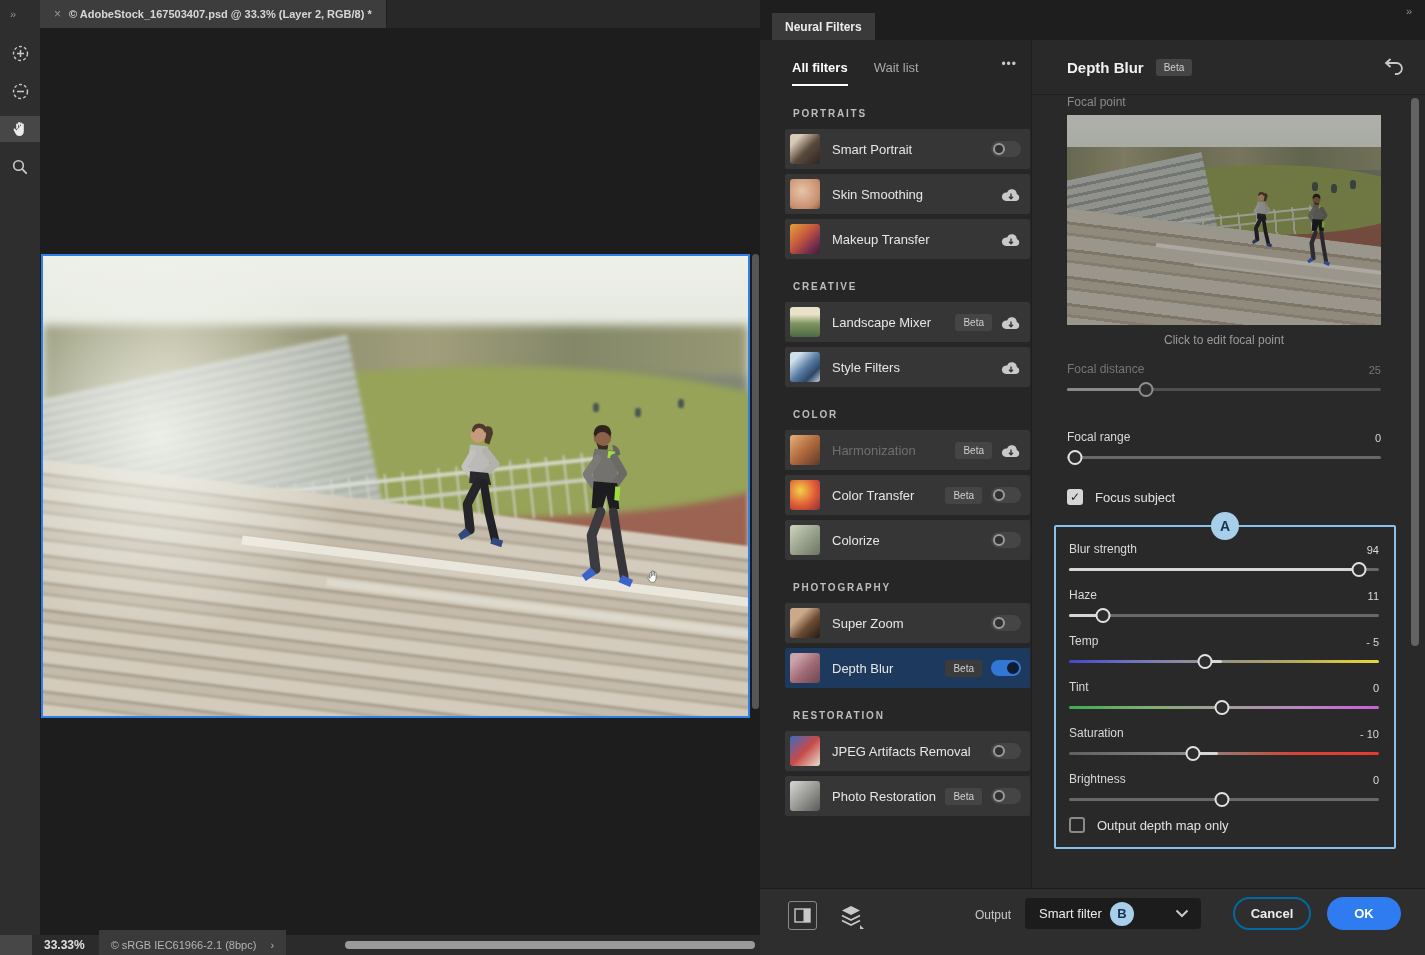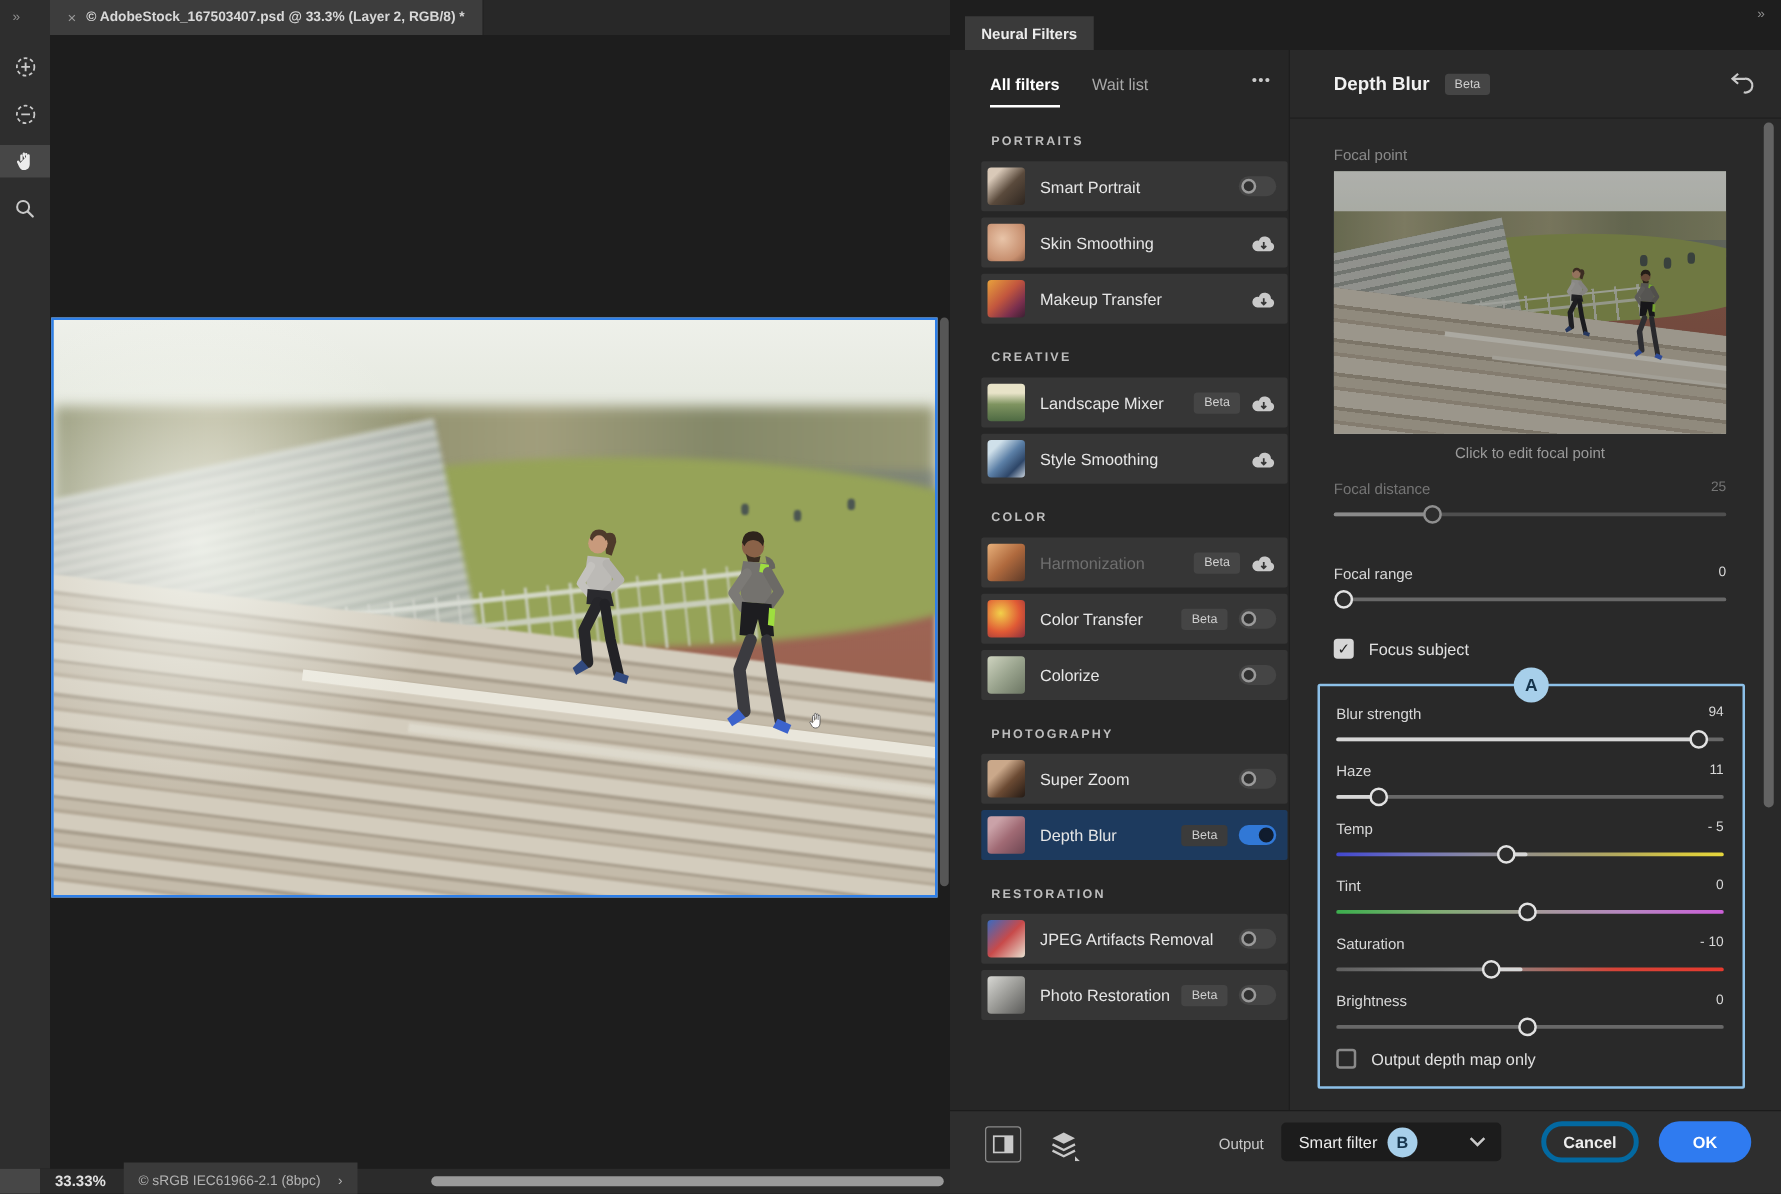--- a/index.html
+++ b/index.html
@@ -107,21 +107,21 @@
   
   #settings{left:272px;top:40px;width:393px;height:848px;background:#292929}
   #sethdr{position:absolute;left:0;top:0;width:100%;height:55px;border-bottom:1px solid #1f1f1f;
     display:flex;align-items:center;padding-left:35px}
   #sethdr .title{font-size:15px;font-weight:700;color:#f1f1f1;margin-right:12px}
   #reset{position:absolute;right:22px;top:17px;width:22px;height:20px}
   #setbody{position:absolute;left:0;top:55px;right:0;bottom:0;padding:0 44px 0 35px}
   .lbl-dim{color:#8a8a8a;font-size:12px}
   #preview{position:relative;margin-top:6px;width:314px;height:210px;background:#1a1a1a;overflow:hidden}
   .hint{margin-top:8px;text-align:center;color:#9a9a9a;font-size:12px}
-  .srow{display:flex;justify-content:space-between;align-items:flex-start}
+  .srow{display:flex;justify-content:space-between;align-items:flex-end}
   .srow .sl{font-size:12px;color:#d8d8d8}
   .srow .sv{font-size:11px;color:#d8d8d8}
   .srow.dis .sl,.srow.dis .sv{color:#757575}
   .trackwrap{position:relative;height:15px;margin-top:6px}
   .track{position:absolute;left:0;right:0;top:6px;height:3px;border-radius:2px;background:#686868}
   .fill{position:absolute;top:6px;height:3px;border-radius:2px;background:#d6d6d6}
   .fill.dis{background:#8a8a8a}
   .thumbk{position:absolute;top:0;width:15px;height:15px;border-radius:50%;background:#2d2d2d;
     border:2px solid #e2e2e2;transform:translateX(-50%)}
   .thumbk.dis{border-color:#8f8f8f}
@@ -147,21 +147,21 @@
   #layersbtn{position:absolute;left:78px;top:14px;width:26px;height:26px}
   #outlbl{position:absolute;left:215px;top:19px;font-size:12px;color:#c9c9c9}
   #dropdown{position:absolute;left:265px;top:9px;width:176px;height:31px;background:#1c1c1c;border-radius:4px;
     display:flex;align-items:center;padding:0 12px 0 14px}
   #dropdown .dv{font-size:13px;color:#ececec}
   .bbadge{width:24px;height:24px;border-radius:50%;background:#a7cfea;color:#16354d;font-size:13px;font-weight:700;
     display:flex;align-items:center;justify-content:center;margin-left:8px}
   #ddchev{margin-left:auto}
   .btn{position:absolute;top:8px;height:33px;border-radius:17px;display:flex;align-items:center;justify-content:center;
     font-size:13px;font-weight:700}
-  #cancel{left:473px;width:78px;border:4px solid #0369a1;color:#ececec}
+  #cancel{left:473px;width:78px;border:2px solid #0369a1;color:#ececec}
   #ok{left:567px;width:74px;background:#2f7bf0;color:#fff}
 </style>
 </head>
 <body>
 
 <div id="app">
 
   <div id="corner" class="abs">
     <span>»</span>
   </div>
@@ -310,21 +310,21 @@
         <span class="fthumb t-landscape"></span>
         <span class="flabel">Landscape Mixer</span>
         <span class="beta">Beta</span>
         <svg class="cloud" viewBox="0 0 20 15">
           <path d="M5 14 a4.3 4.3 0 1 1 1.1-8.5 A5 5 0 0 1 15.8 7 A3.6 3.6 0 0 1 15 14 Z" fill="#c9c9c9"></path>
           <path d="M10 6.5v5M8 9.7l2 2 2-2" stroke="#363636" stroke-width="1.4" fill="none"></path>
         </svg>
       </div>
       <div class="frow">
         <span class="fthumb t-style"></span>
-        <span class="flabel">Style Smoothing</span>
+        <span class="flabel">Style Filters</span>
         <svg class="cloud" viewBox="0 0 20 15">
           <path d="M5 14 a4.3 4.3 0 1 1 1.1-8.5 A5 5 0 0 1 15.8 7 A3.6 3.6 0 0 1 15 14 Z" fill="#c9c9c9"></path>
           <path d="M10 6.5v5M8 9.7l2 2 2-2" stroke="#363636" stroke-width="1.4" fill="none"></path>
         </svg>
       </div>
 
       <div class="sechdr">COLOR</div>
       <div class="frow">
         <span class="fthumb t-harmon"></span>
         <span class="flabel dim">Harmonization</span>
@@ -389,21 +389,21 @@
       <div id="sethdr">
         <span class="title">Depth Blur</span>
         <span class="beta" style="margin:0">Beta</span>
         <svg id="reset" viewBox="0 0 22 20">
           <path d="M6 6 h9 a5.5 5.5 0 1 1 -1 10.8" fill="none" stroke="#c9c9c9" stroke-width="1.8"></path>
           <path d="M9.5 2 L5 6 l4.5 4" fill="none" stroke="#c9c9c9" stroke-width="1.8"></path>
         </svg>
       </div>
 
       <div id="setbody">
-        <div class="lbl-dim" style="margin-top:22px">Focal point</div>
+        <div class="lbl-dim" style="">Focal point</div>
 
         <div id="preview">
           <div class="scene sharp dim">
             <div class="sc sky"></div>
             <div class="sc trees"></div>
             <div class="sc standsR"></div>
             <div class="sc trackband"></div>
             <div class="sc field"></div>
             <div class="sc dot" style="left:78%;top:32%"></div>
             <div class="sc dot" style="left:84%;top:33%"></div>

